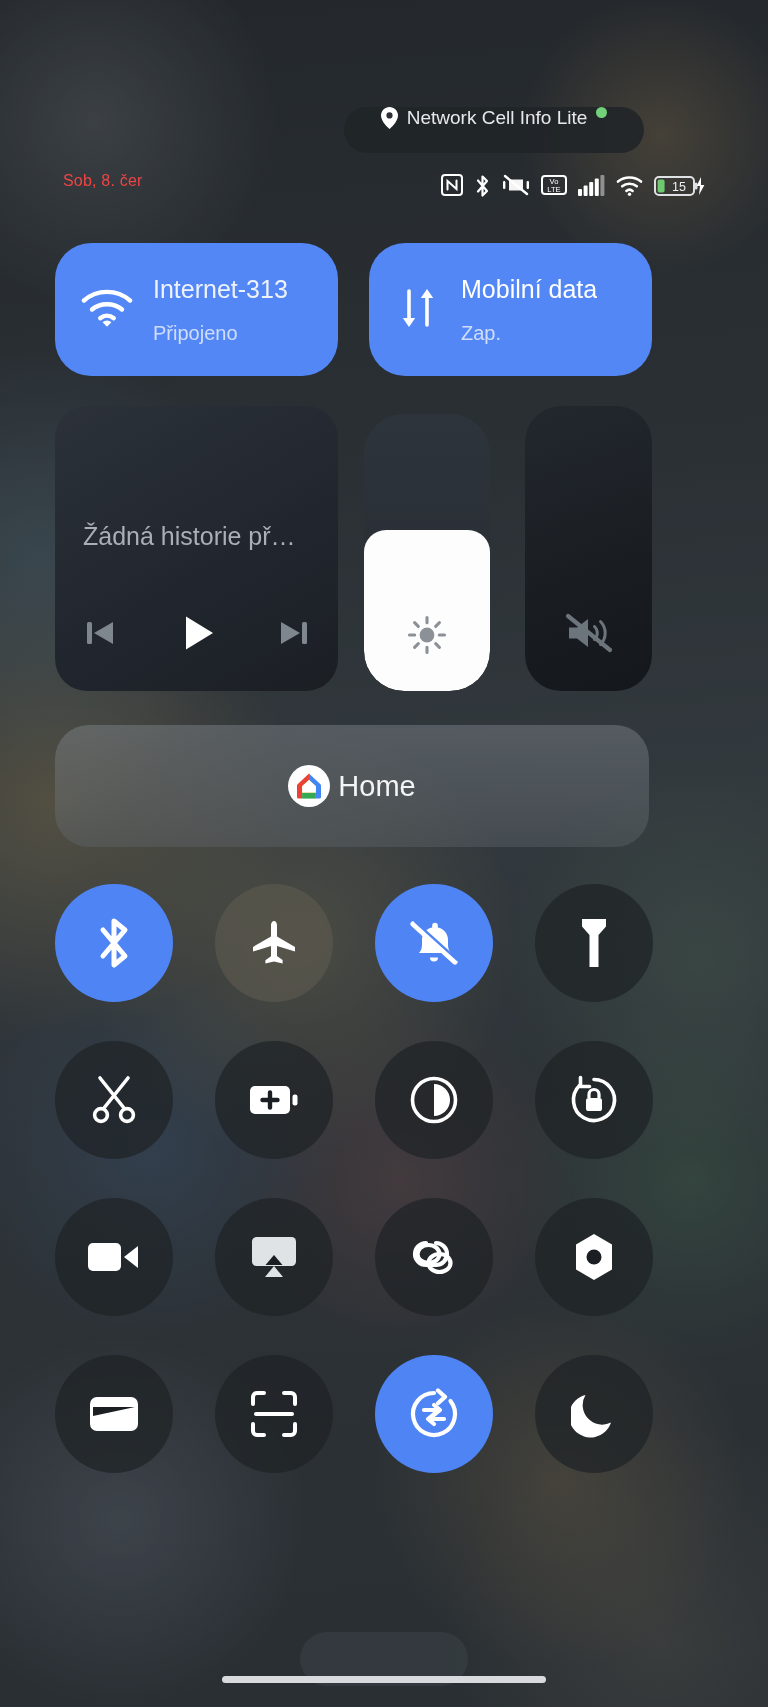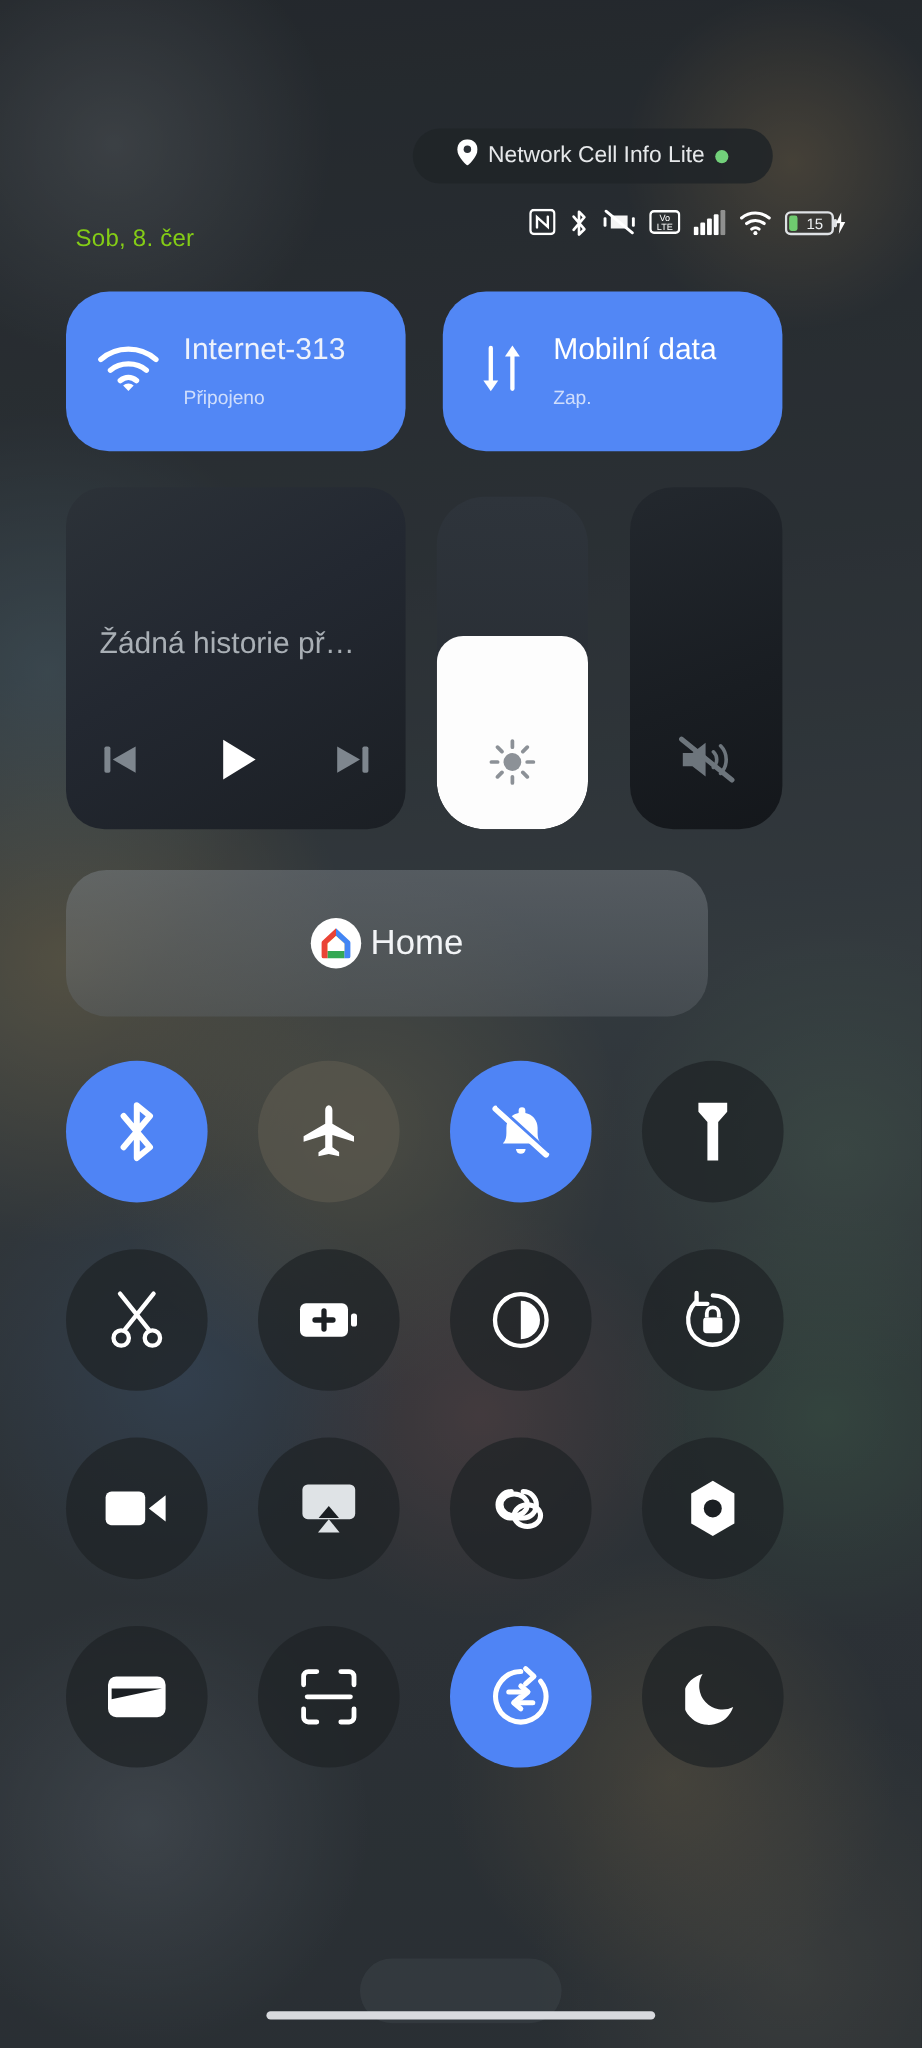--- a/index.html
+++ b/index.html
@@ -32,47 +32,47 @@
   }
   #scrim { position:absolute; inset:0; background:rgba(20,23,26,.42); }
 
   #screen { position:absolute; inset:0; }
 
   
   .privacy-chip {
     position:absolute; left:344px; top:107px;
     width:300px; height:46px; border-radius:23px;
     background:rgba(32,36,40,.88);
-    display:flex; align-items:center; justify-content:center; gap:9px;
+    display:flex; align-items:flex-start; justify-content:center; gap:9px;
     color:#e6e8ea; font-size:19px;
   }
   .chip-dot { width:11px; height:11px; border-radius:50%; background:#72d07a; }
 
   .statusbar { position:absolute; left:0; top:172px; width:768px; height:42px; }
   .sb-date {
-    position:absolute; left:63px; top:16px;
-    color:#84cc16; font-size:20px; letter-spacing:.2px;
+    position:absolute; left:63px; top:0;
+    color:#ef4444; font-size:16px; letter-spacing:.2px;
   }
   .sb-icons {
     position:absolute; right:62px; top:2px;
     display:flex; align-items:flex-start; gap:11px;
   }
   .sb-icons svg { display:block; }
 
   
   .big-tile {
     position:absolute; top:243px; width:283px; height:133px;
     border-radius:36px; background:#5287f5;
     display:flex; align-items:center; padding-left:26px; gap:20px;
   }
   #tile-wifi { left:55px; }
   #tile-data { left:369px; }
   .bt-text { display:flex; flex-direction:column; gap:18px; overflow:hidden; }
   .bt-title { color:#fff; font-size:25px; font-weight:normal; white-space:nowrap; }
-  .bt-sub   { color:rgba(255,255,255,.72); font-size:16px; white-space:nowrap; }
+  .bt-sub   { color:rgba(255,255,255,.72); font-size:20px; white-space:nowrap; }
   #tile-wifi .bt-title { font-weight:normal; color:#eef2fb; }
 
   
   .media-card {
     position:absolute; left:55px; top:406px; width:283px; height:285px;
     border-radius:32px;
     background:linear-gradient(150deg,#2c3238 0%, #232831 45%, #1b1f24 100%);
   }
   .media-title {
     position:absolute; left:28px; top:116px; width:240px;
@@ -97,21 +97,21 @@
 
   .vol-tile {
     position:absolute; left:525px; top:406px; width:127px; height:285px;
     border-radius:36px;
     background:linear-gradient(160deg,#23282e 0%, #191d22 60%, #14171b 100%);
   }
   .vol-icon { position:absolute; left:0; right:0; bottom:38px; display:flex; justify-content:center; }
 
   
   .home-pill {
-    position:absolute; left:55px; top:725px; width:535px; height:122px;
+    position:absolute; left:55px; top:725px; width:594px; height:122px;
     border-radius:34px;
     background:linear-gradient(180deg,rgba(128,134,140,.46), rgba(96,102,108,.40));
     display:flex; align-items:center; justify-content:center; gap:8px;
   }
   .home-logo {
     width:42px; height:42px; border-radius:50%; background:#fff;
     display:flex; align-items:center; justify-content:center;
   }
   .home-label { color:#f2f4f6; font-size:29px; }
 

